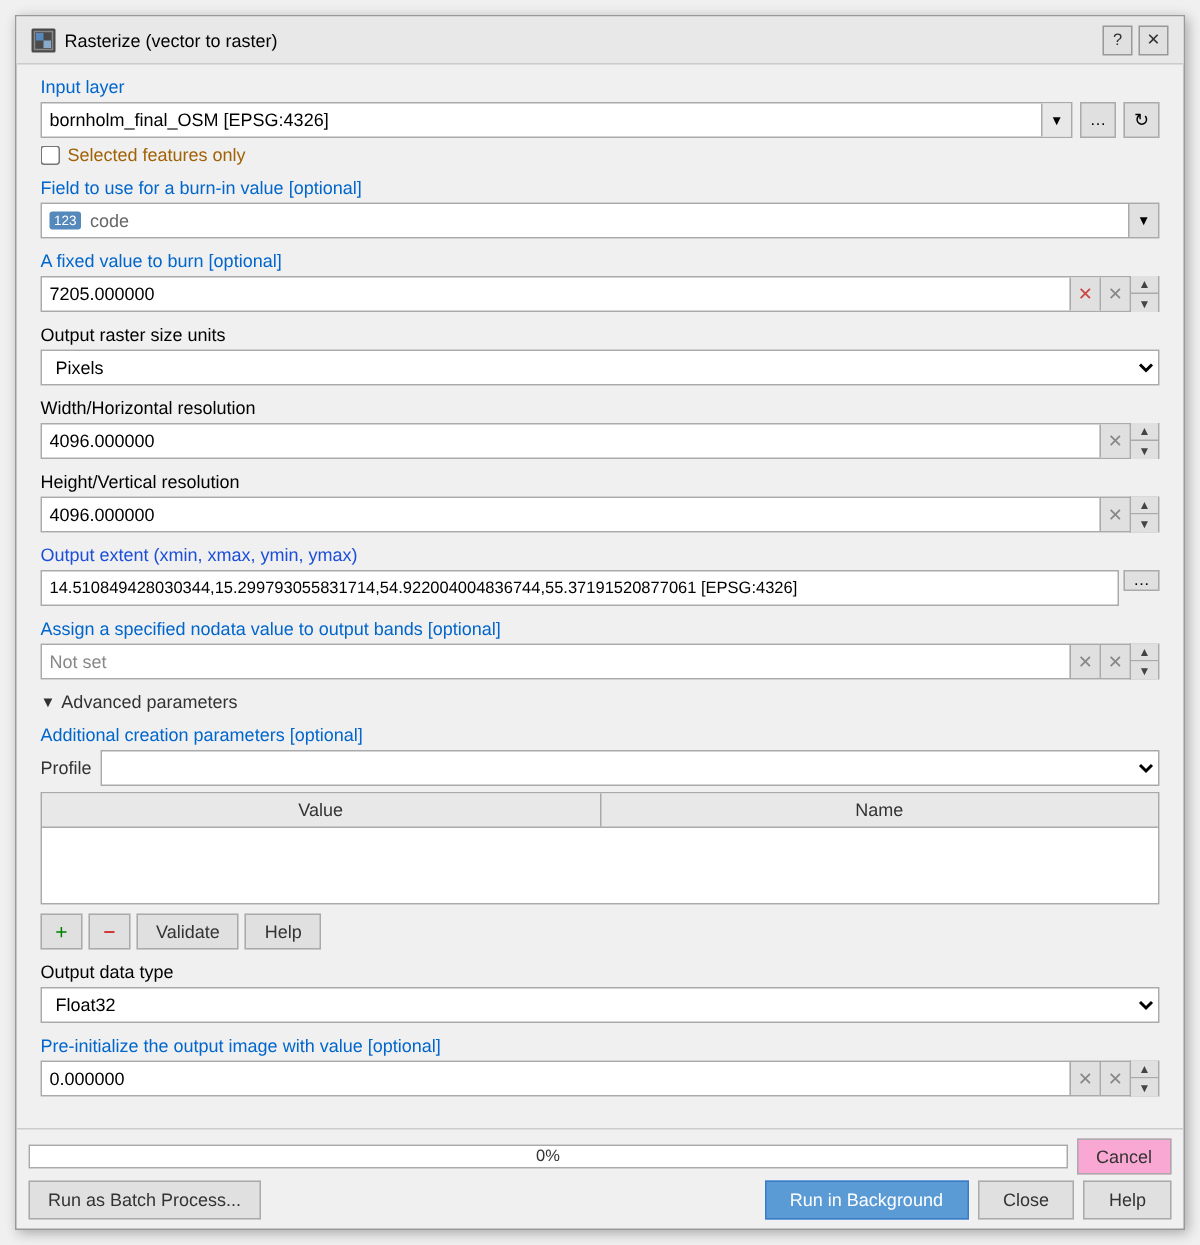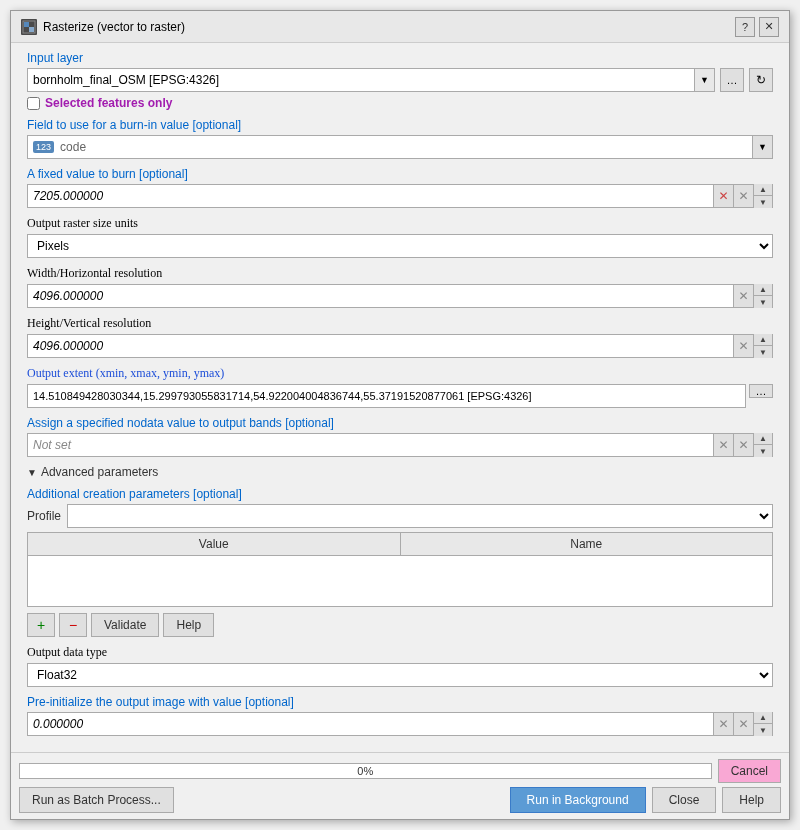--- a/index.html
+++ b/index.html
@@ -117,38 +117,37 @@
       border: 1px solid #999;
     }
 
     .field-label {
       font-size: 12px;
       color: #0066cc;
       margin-bottom: 3px;
       margin-top: 8px;
     }
     .field-label:first-child { margin-top: 0; }
-    .field-label.black { color: #000; font-family: Liberation Serif, serif; }
+    .field-label.black { color: #000; }
 
     .input-row {
       display: flex;
       align-items: center;
       border: 1px solid #aaa;
       background: white;
       height: 24px;
       margin-bottom: 2px;
     }
     .input-row input {
       flex: 1;
       border: none;
       outline: none;
       padding: 2px 5px;
       font-size: 12px;
       background: transparent;
-      font-style: italic;
     }
     .input-btn {
       width: 20px;
       height: 100%;
       border-left: 1px solid #aaa;
       background: #e0e0e0;
       cursor: pointer;
       display: flex;
       align-items: center;
       justify-content: center;
@@ -534,21 +533,21 @@
         <div class="combo-row" style="flex:1; margin-bottom:0;">
           <input type="text" style="font-size: 12px;" value="bornholm_final_OSM [EPSG:4326]">
           <div class="combo-arrow">▼</div>
         </div>
         <div class="dotdotdot-btn">…</div>
         <div class="refresh-btn">↻</div>
       </div>
 
       <div class="checkbox-row">
         <input type="checkbox" style="">
-        <span class="checkbox-label" style="color:#a21caf;font-weight:bold;">Selected features only</span>
+        <span class="checkbox-label" style="color:#a16207;">Selected features only</span>
       </div>
 
       <div class="field-label">Field to use for a burn-in value [optional]</div>
       <div class="dropdown-row">
         <div class="dropdown-label">
           <span class="icon123">123</span>
           <span>code</span>
         </div>
         <div class="dropdown-btn">▼</div>
       </div>

